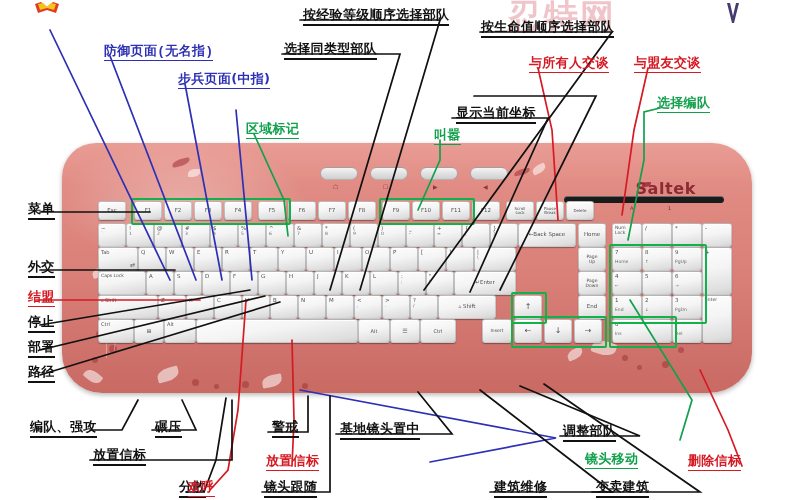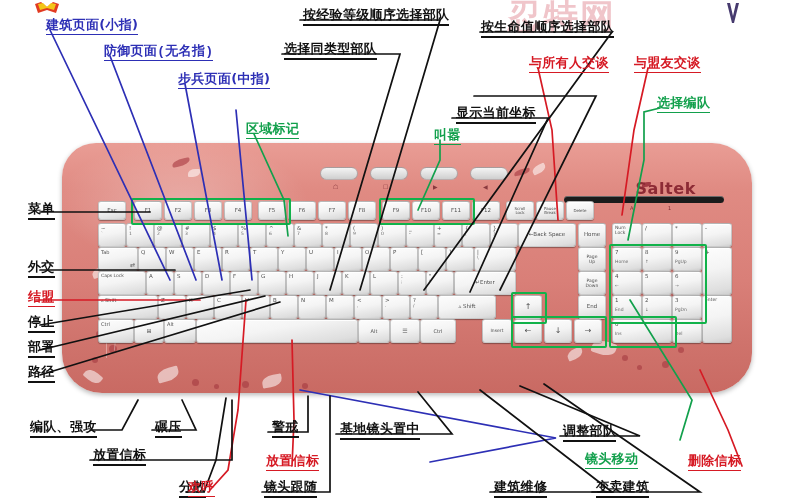--- a/index.html
+++ b/index.html
@@ -579,21 +579,20 @@
         <path d="M268,432 L308,432 L308,396"></path>
         <path d="M262,492 L330,492 L330,396"></path>
         <path d="M336,434 L452,434 L418,392"></path>
         <path d="M490,492 L612,492 L480,390"></path>
         <path d="M560,436 L640,436 L520,386"></path>
         <path d="M592,492 L700,492 L544,384"></path>
       </g>
     </g>
   </svg>
 
-  <div class="lab k-blue" style="left:46px;top:16px;">建筑页面(小指)</div>
   <div class="lab k-blue" style="left:104px;top:42px;font-family:Liberation Mono, monospace;">防御页面(无名指)</div>
   <div class="lab k-blue" style="left:178px;top:70px;">步兵页面(中指)</div>
   <div class="lab k-green" style="left:246px;top:120px;">区域标记</div>
   <div class="lab k-black" style="left:303px;top:6px;">按经验等级顺序选择部队</div>
   <div class="lab k-black" style="left:481px;top:18px;">按生命值顺序选择部队</div>
   <div class="lab k-black" style="left:284px;top:40px;">选择同类型部队</div>
   <div class="lab k-red" style="left:529px;top:54px;">与所有人交谈</div>
   <div class="lab k-red" style="left:634px;top:54px;">与盟友交谈</div>
   <div class="lab k-green" style="left:657px;top:94px;">选择编队</div>
   <div class="lab k-black" style="left:456px;top:104px;">显示当前坐标</div>

